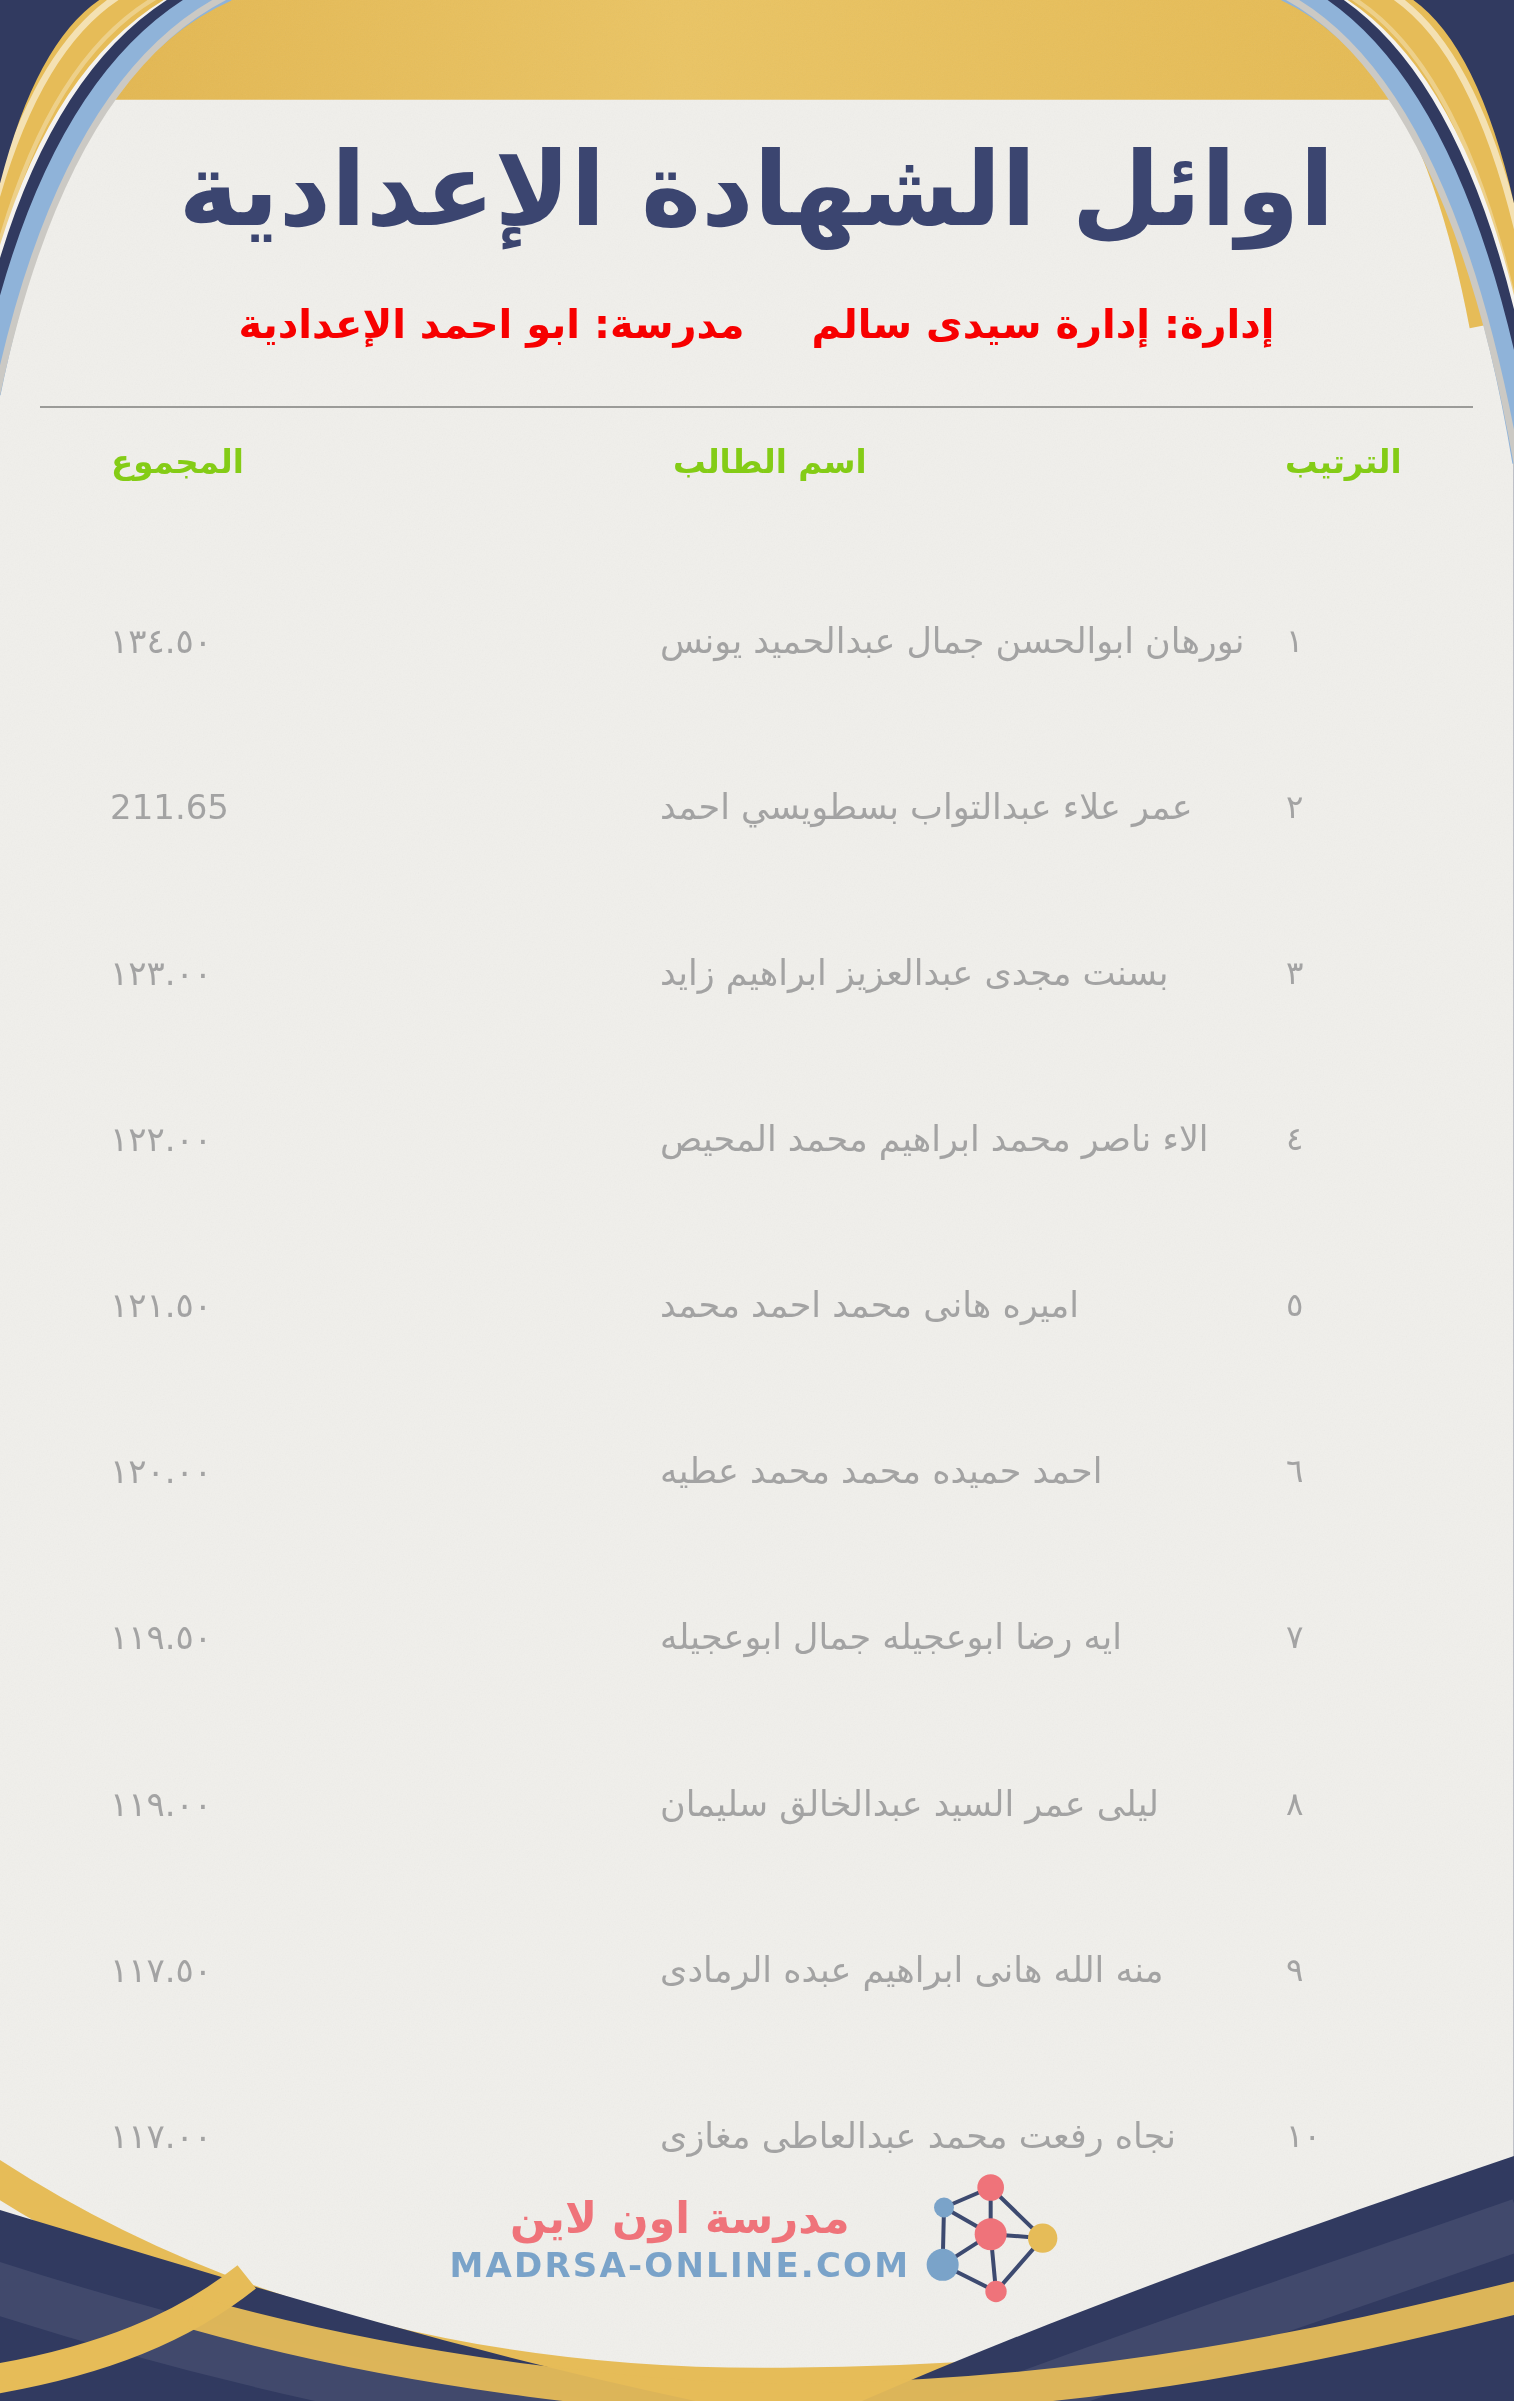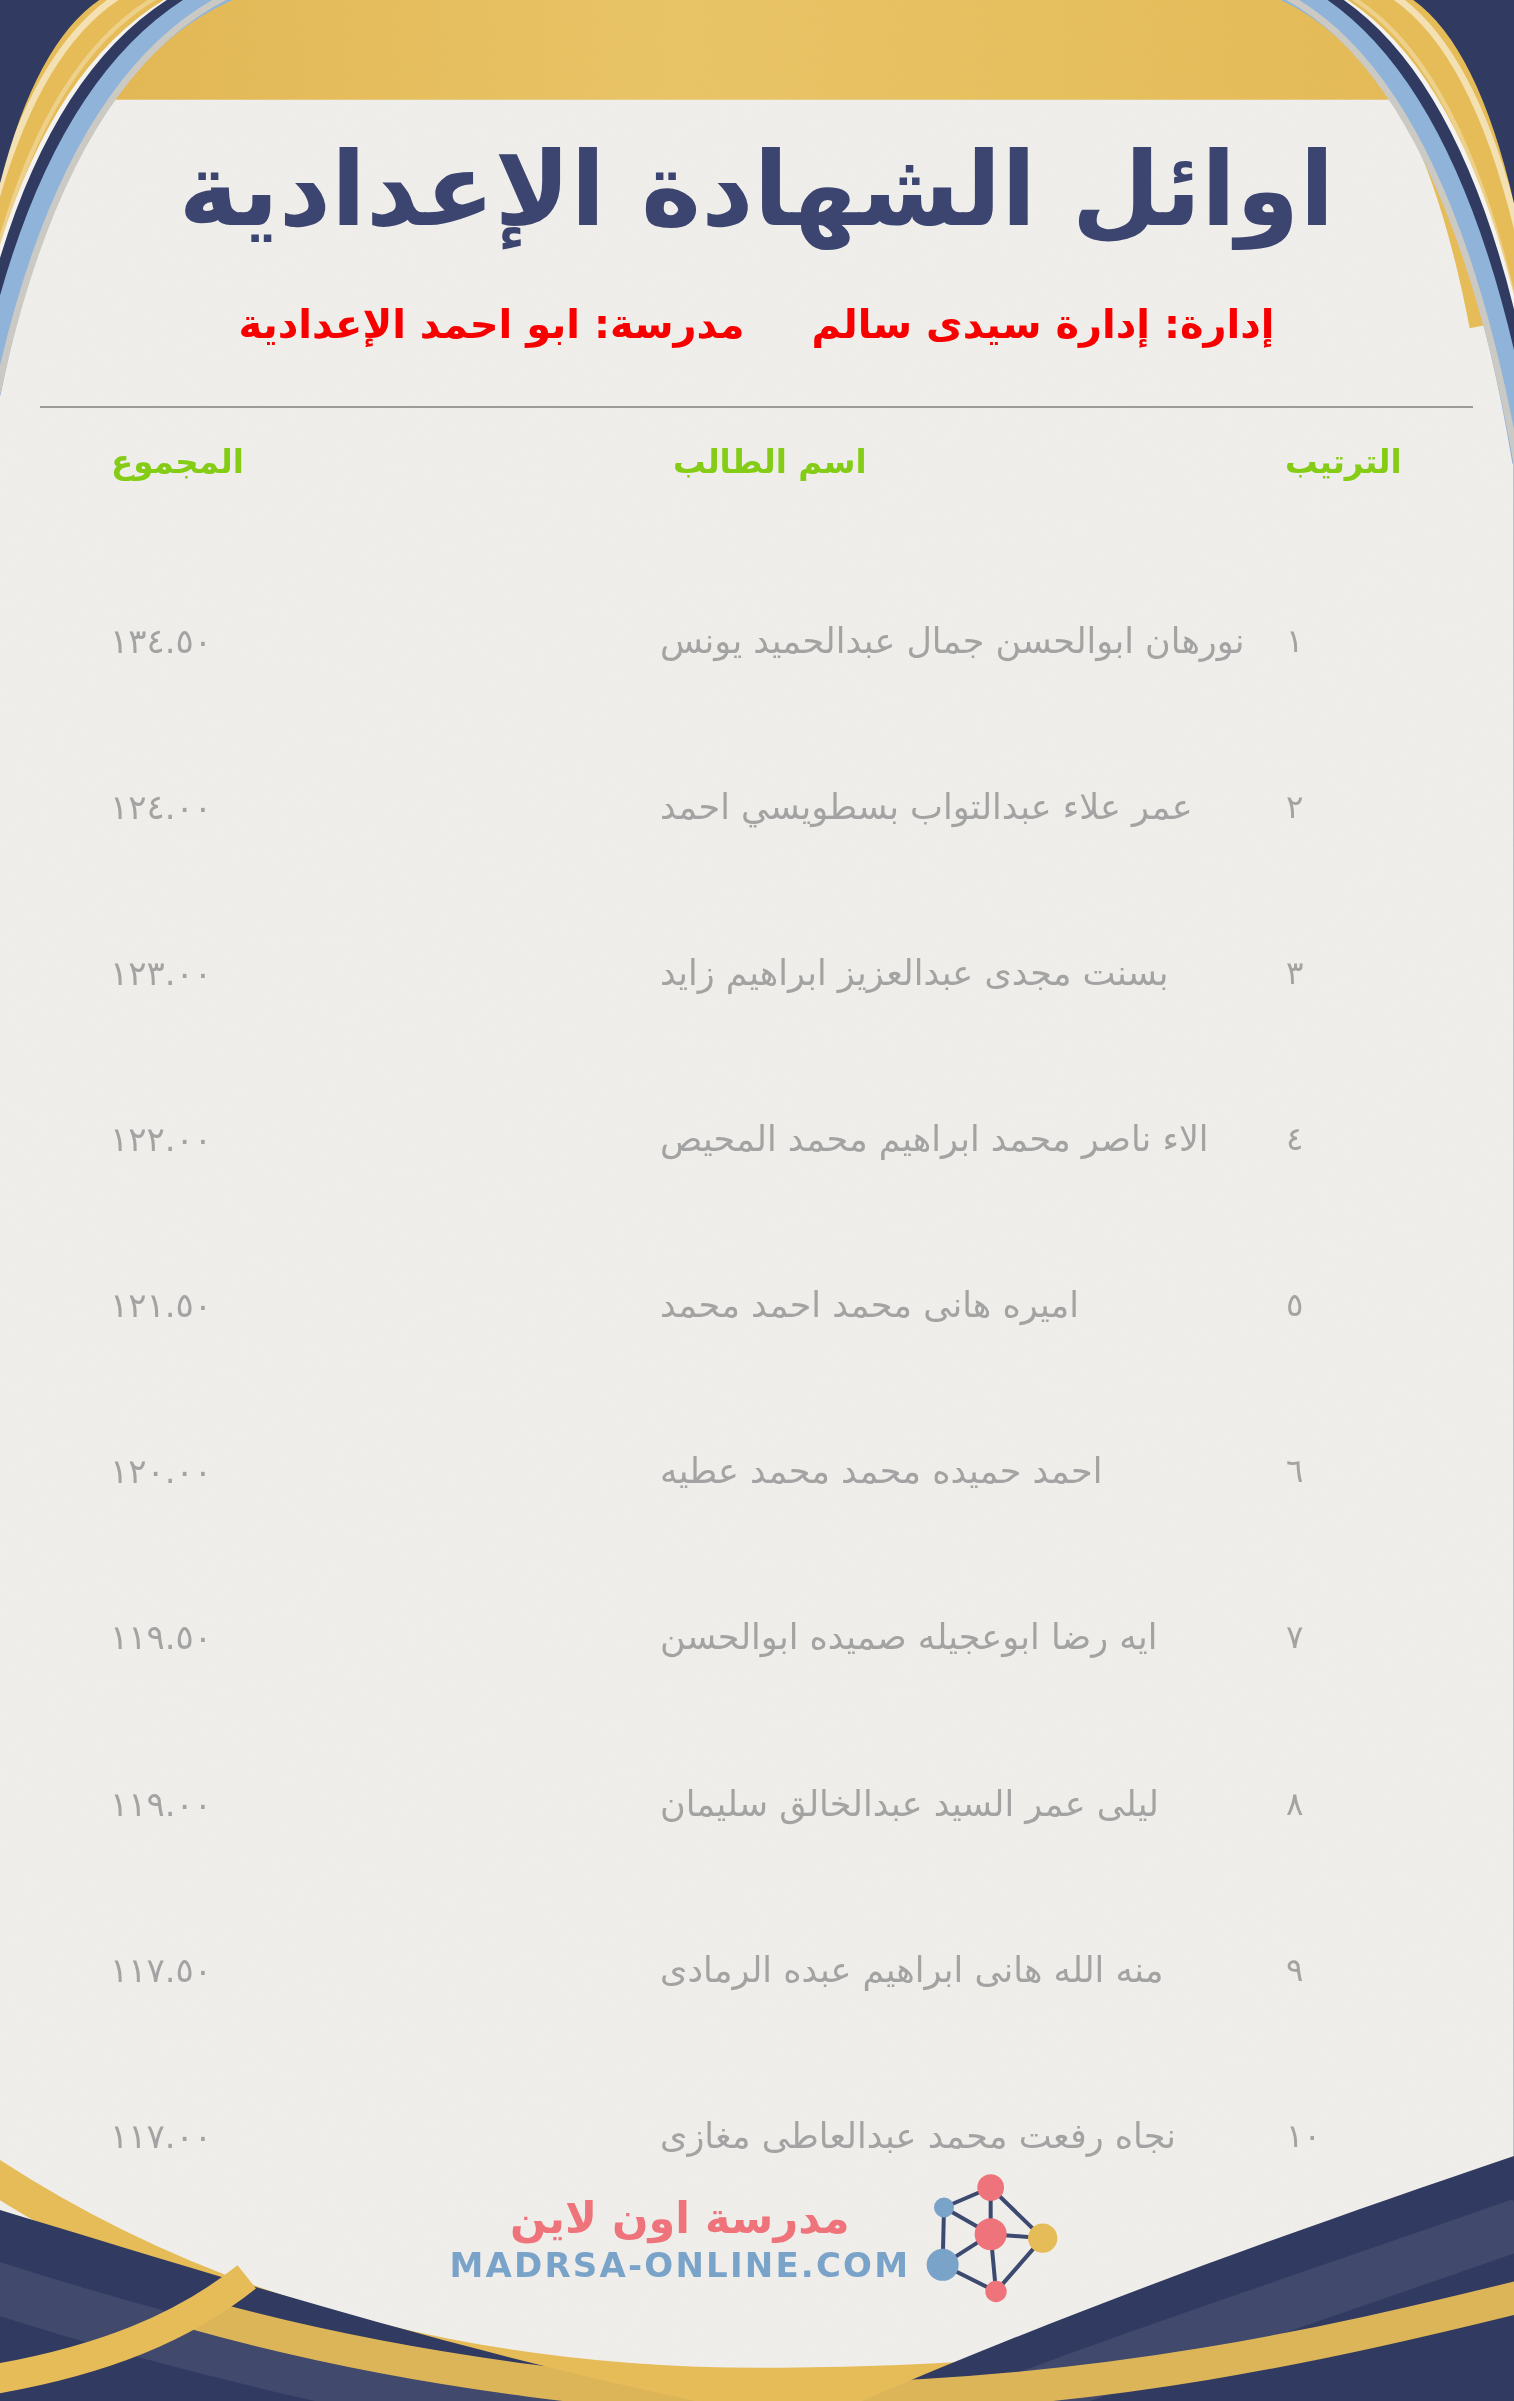--- a/index.html
+++ b/index.html
@@ -141,21 +141,21 @@
 
     <div>
         <div class="row" style="top: 612px;">
           <span class="cell rank">١</span>
           <span class="cell name">نورهان ابوالحسن جمال عبدالحميد يونس</span>
           <span class="cell total">١٣٤.٥٠</span>
         </div>
         <div class="row" style="top: 778px;">
           <span class="cell rank">٢</span>
           <span class="cell name">عمر علاء عبدالتواب بسطويسي احمد</span>
-          <span class="cell total">١٢٤.٠٠</span>
+          <span class="cell total">211.65</span>
         </div>
         <div class="row" style="top: 944px;">
           <span class="cell rank">٣</span>
           <span class="cell name">بسنت مجدى عبدالعزيز ابراهيم زايد</span>
           <span class="cell total">١٢٣.٠٠</span>
         </div>
         <div class="row" style="top: 1110px;">
           <span class="cell rank">٤</span>
           <span class="cell name">الاء ناصر محمد ابراهيم محمد المحيص</span>
           <span class="cell total">١٢٢.٠٠</span>
@@ -165,21 +165,21 @@
           <span class="cell name">اميره هانى محمد احمد محمد</span>
           <span class="cell total">١٢١.٥٠</span>
         </div>
         <div class="row" style="top: 1442px;">
           <span class="cell rank">٦</span>
           <span class="cell name">احمد حميده محمد محمد عطيه</span>
           <span class="cell total">١٢٠.٠٠</span>
         </div>
         <div class="row" style="top: 1608px;">
           <span class="cell rank">٧</span>
-          <span class="cell name">ايه رضا ابوعجيله صميده ابوالحسن</span>
+          <span class="cell name">ايه رضا ابوعجيله جمال ابوعجيله</span>
           <span class="cell total">١١٩.٥٠</span>
         </div>
         <div class="row" style="top: 1775px;">
           <span class="cell rank">٨</span>
           <span class="cell name">ليلى عمر السيد عبدالخالق سليمان</span>
           <span class="cell total">١١٩.٠٠</span>
         </div>
         <div class="row" style="top: 1941px;">
           <span class="cell rank">٩</span>
           <span class="cell name">منه الله هانى ابراهيم عبده الرمادى</span>

